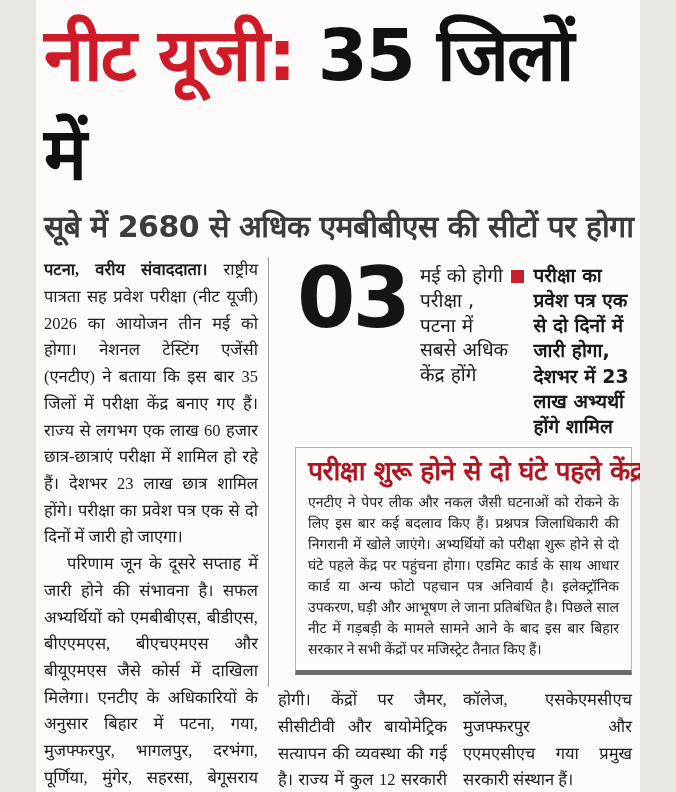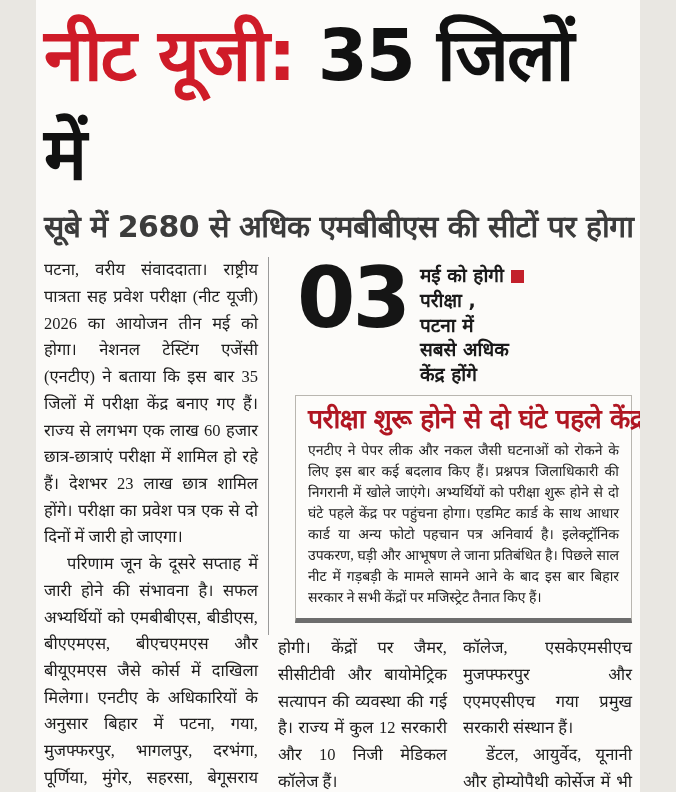--- a/index.html
+++ b/index.html
@@ -39,39 +39,39 @@
   
   .body-row{display:flex;align-items:stretch;}
   .col1{
     width:224px;flex:0 0 224px;
     font-size:16.5px;line-height:1.62;
     text-align:justify;
     padding-right:10px;box-sizing:border-box;
   }
   .col1 p{margin:0;}
   .col1 p.indent, .colp.indent{text-indent:1.4em;}
-  .dateline{font-weight:normal;}
+  .dateline{font-weight:bold;}
   .right-area{flex:1;min-width:0;display:flex;flex-direction:column;}
   .right-upper{
     border-left:1.5px solid #9a9a9a;
     padding-left:26px;
   }
   
   .stat-row{display:flex;align-items:flex-start;margin:2px 0 8px 0;}
   .stat-number{
     font-family:"DejaVu Sans","Liberation Sans",sans-serif;
     font-weight:bold;
     font-size:84px;line-height:0.95;
     letter-spacing:-3px;
     color:#151515;
     margin:0 12px 0 2px;
   }
   .stat-text{
     font-family:"DejaVu Sans","Liberation Sans",sans-serif;
-    font-weight:bold;
+    font-weight:normal;
     font-size:19px;line-height:1.3;
     width:170px;
     padding-top:4px;
     color:#1a1a1a;
   }
   .bullet-item{
     display:flex;align-items:flex-start;
     width:228px;margin-left:auto;
     padding-top:4px;
   }
@@ -137,20 +137,21 @@
 
     <div class="right-area">
 
       <div class="right-upper">
 
         <div class="stat-row">
           <div class="stat-number">03</div>
           <div class="stat-text">मई को होगी परीक्षा , पटना में सबसे अधिक केंद्र होंगे</div>
           <div class="bullet-item">
             <span class="bullet-square"></span>
+            <span class="bullet-text">परीक्षा का प्रवेश पत्र एक से दो दिनों में जारी होगा, देशभर में 23 लाख अभ्यर्थी होंगे शामिल</span>
           </div>
         </div>
 
         <div class="alert-box">
           <h3 class="alert-headline">परीक्षा शुरू होने से दो घंटे पहले केंद्र पर पहुंचना होगा</h3>
           <p class="alert-body">एनटीए ने पेपर लीक और नकल जैसी घटनाओं को रोकने के लिए इस बार कई बदलाव किए हैं। प्रश्नपत्र जिलाधिकारी की निगरानी में खोले जाएंगे। अभ्यर्थियों को परीक्षा शुरू होने से दो घंटे पहले केंद्र पर पहुंचना होगा। एडमिट कार्ड के साथ आधार कार्ड या अन्य फोटो पहचान पत्र अनिवार्य है। इलेक्ट्रॉनिक उपकरण, घड़ी और आभूषण ले जाना प्रतिबंधित है। पिछले साल नीट में गड़बड़ी के मामले सामने आने के बाद इस बार बिहार सरकार ने सभी केंद्रों पर मजिस्ट्रेट तैनात किए हैं।</p>
         </div>
 
       </div>
 

